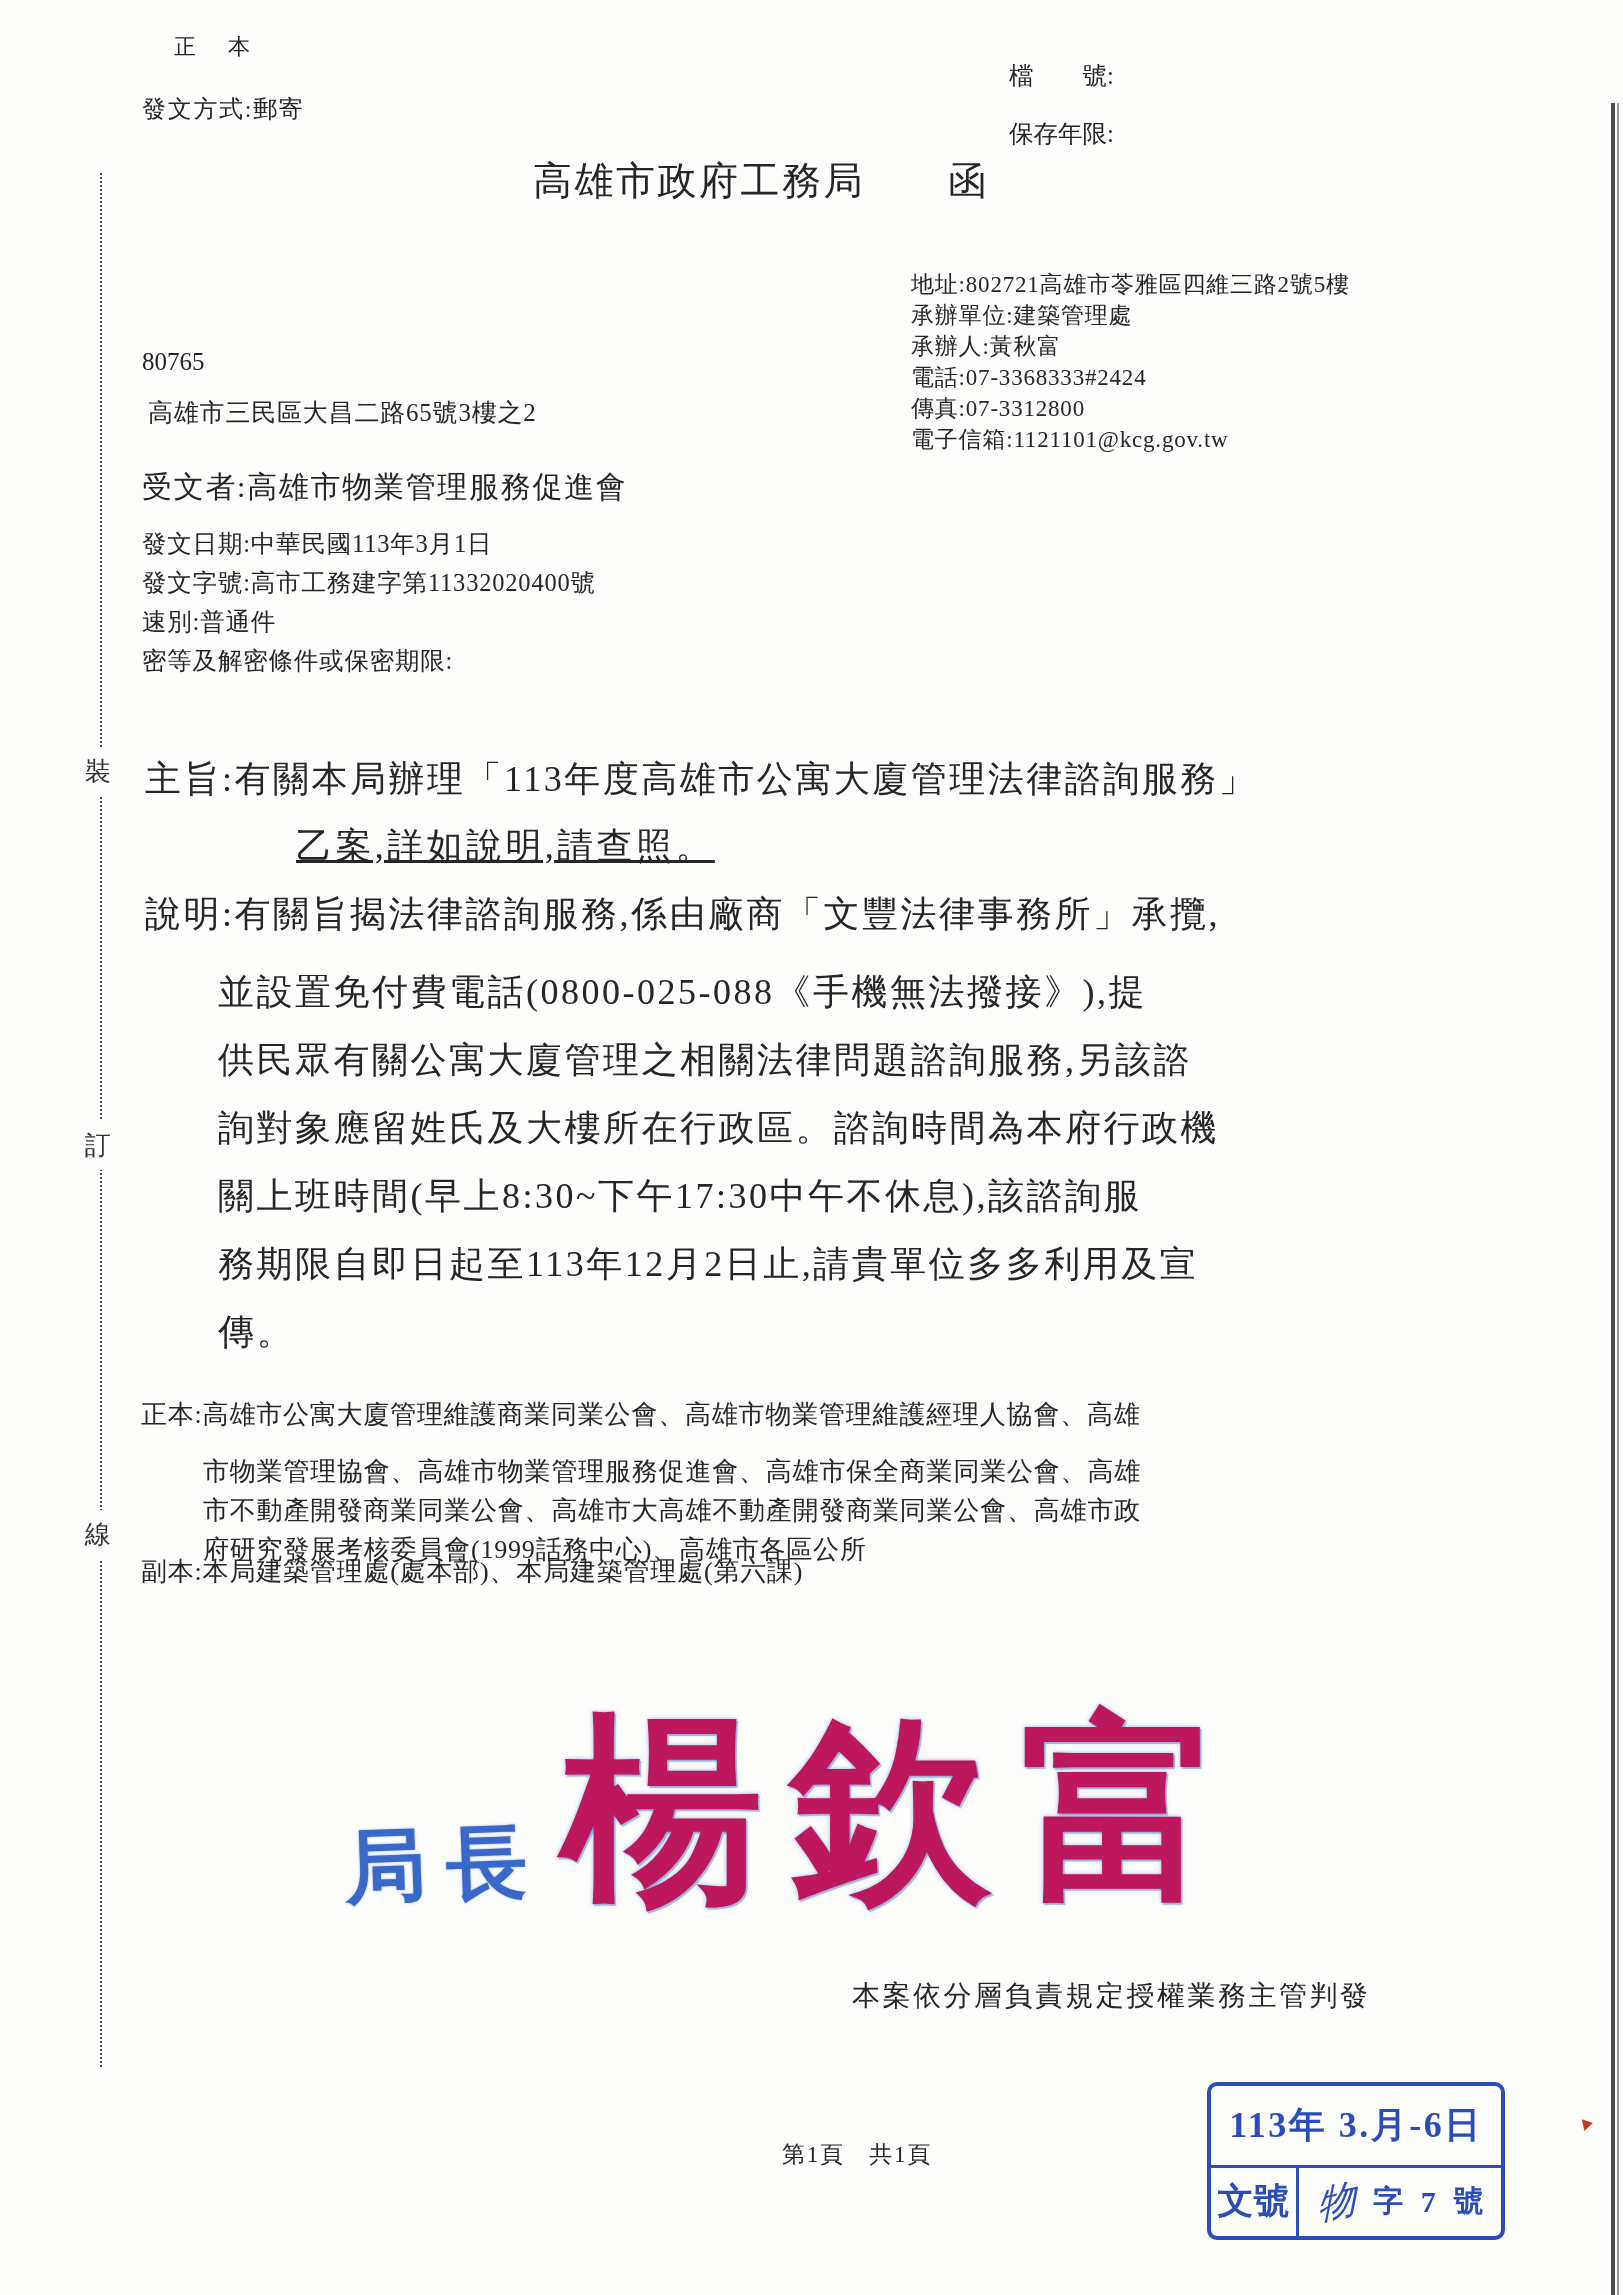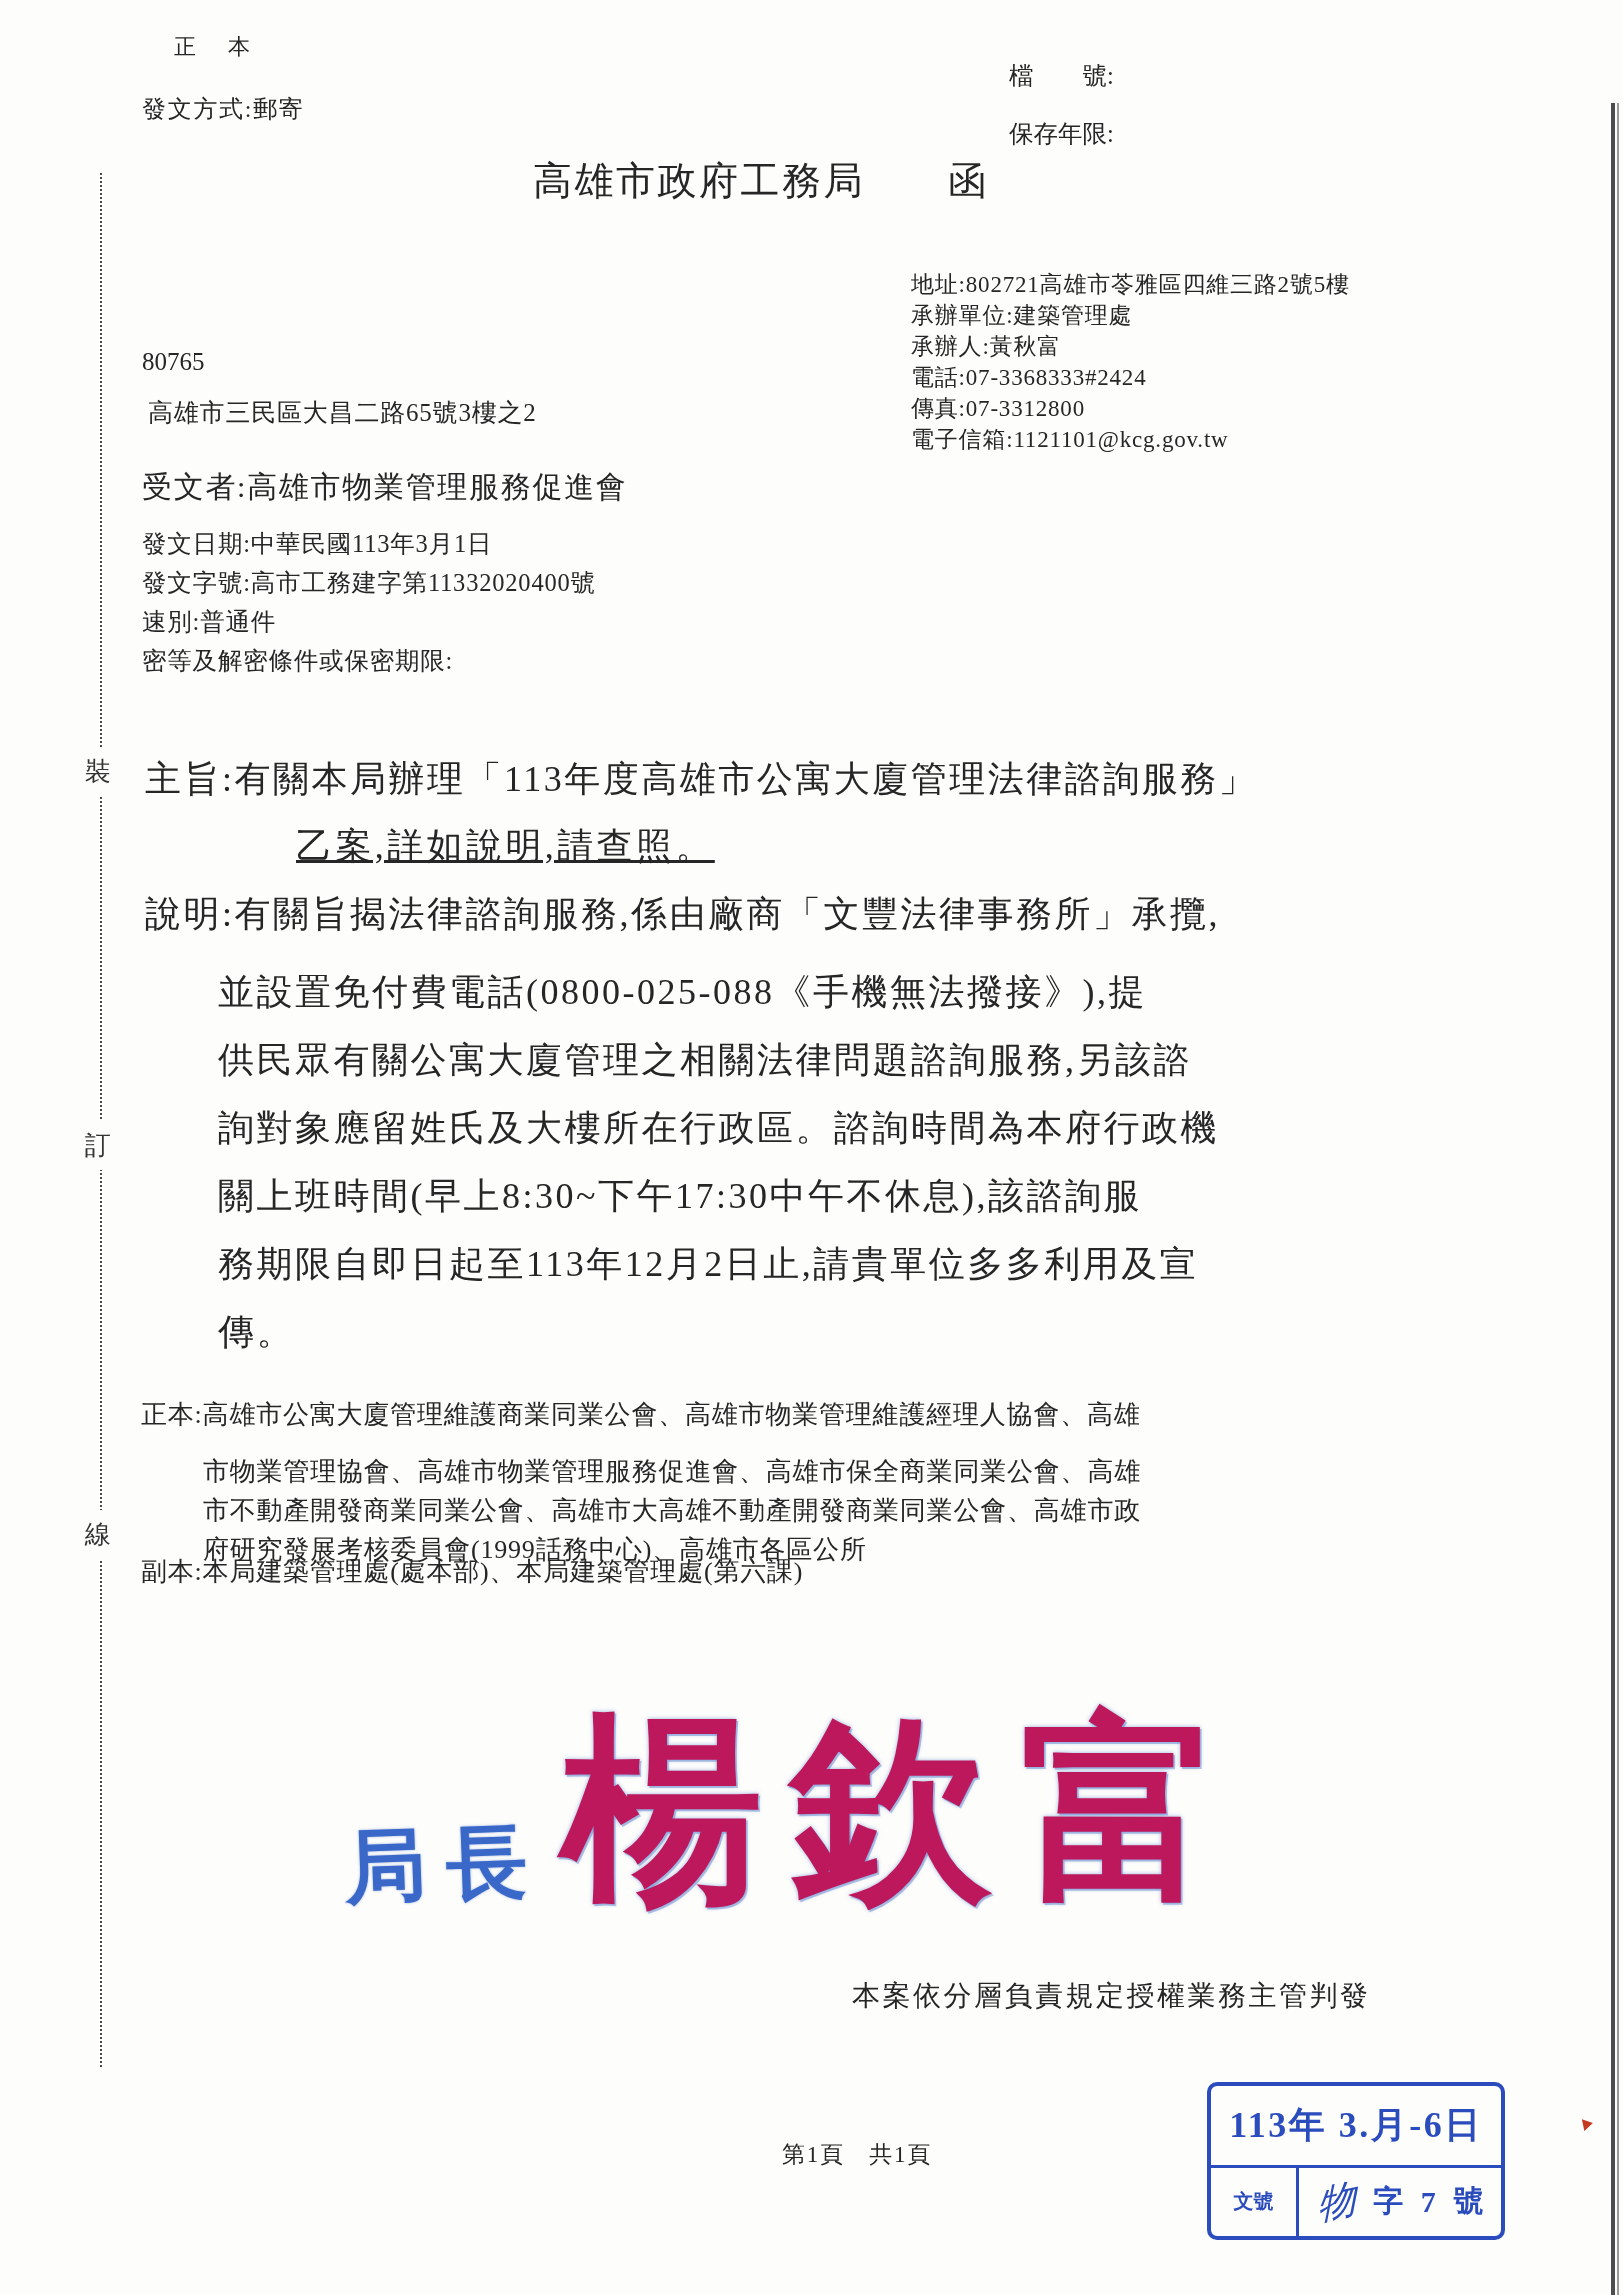--- a/index.html
+++ b/index.html
@@ -63,21 +63,21 @@
   }
   .stamp-top{
     flex:1.15;display:flex;align-items:center;justify-content:center;
     font-size:36px;font-weight:bold;letter-spacing:2.5px;text-align:right;
   }
   .stamp-bottom{
     flex:1;display:flex;border-top:3.4px solid #2b4cbc;
   }
   .stamp-label{
     width:85px;display:flex;align-items:center;justify-content:center;
-    font-size:20px;font-weight:bold;border-right:3.4px solid #2b4cbc;
+    font-size:36px;font-weight:bold;border-right:3.4px solid #2b4cbc;
   }
   .stamp-value{
     flex:1;display:flex;align-items:center;justify-content:space-evenly;
     font-size:30px;font-weight:bold;
   }
   .stamp-hand{
     font-size:39px;font-style:italic;
     transform:rotate(-12deg) skewX(-10deg);
     font-weight:normal;
   }

